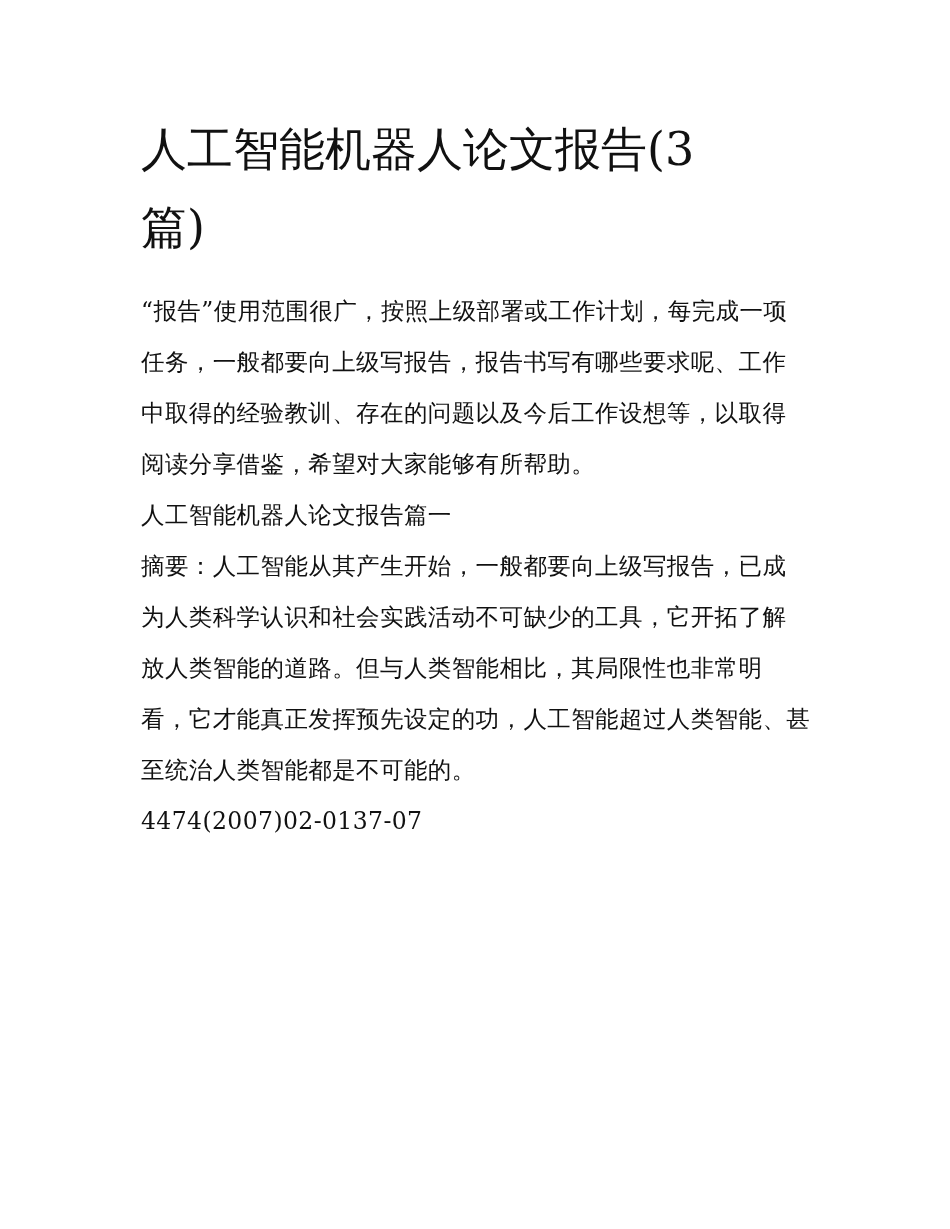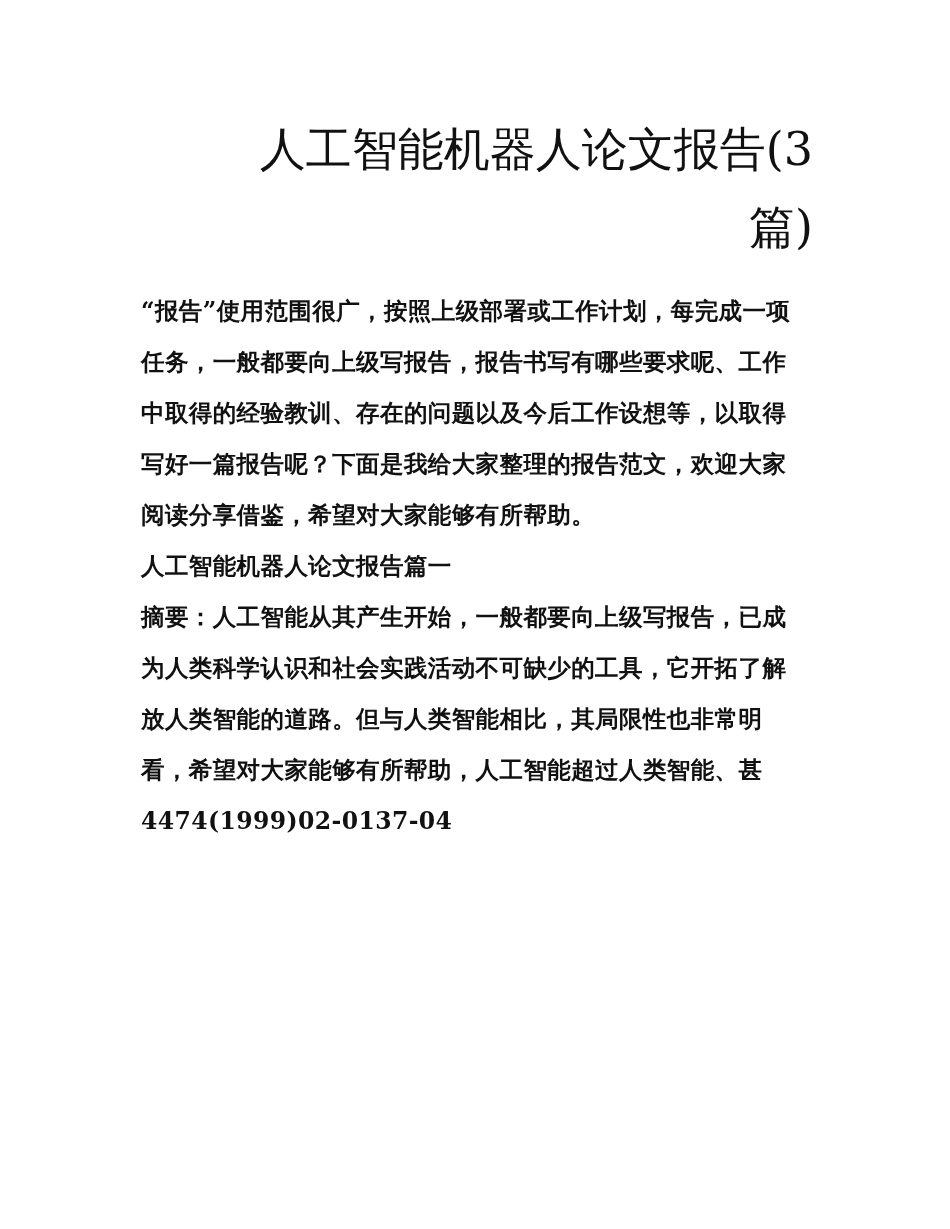--- a/index.html
+++ b/index.html
@@ -21,23 +21,22 @@
       top: 110px;
       width: 672px;
     }
     .doc-title {
       font-size: 46px;
       line-height: 78px;
       font-weight: normal;
       margin: 0;
       padding: 0;
       letter-spacing: 0px;
-      text-align: right;
     }
-    .lines { margin-top: 20px; font-weight: bold; }
+    .lines { margin-top: 20px; }
     .line {
       font-size: 23.5px;
       height: 51px;
       line-height: 51px;
       white-space: nowrap;
       letter-spacing: 0.4px;
     }
   </style>
 </head>
 <body>
@@ -46,30 +45,30 @@
   <h1 class="doc-title">
     <div>人工智能机器人论文报告(3</div>
     <div>篇)</div>
   </h1>
 
   <div class="lines">
     <div>
       <div class="line">“报告”使用范围很广，按照上级部署或工作计划，每完成一项</div>
       <div class="line">任务，一般都要向上级写报告，报告书写有哪些要求呢、工作</div>
       <div class="line">中取得的经验教训、存在的问题以及今后工作设想等，以取得</div>
-      <div class="line">写好一篇报告呢？下面是我给大家整理的报告范文，欢迎大家</div>
       <div class="line">阅读分享借鉴，希望对大家能够有所帮助。</div>
     </div>
 
     <div class="line">人工智能机器人论文报告篇一</div>
 
     <div>
       <div class="line">摘要：人工智能从其产生开始，一般都要向上级写报告，已成</div>
       <div class="line">为人类科学认识和社会实践活动不可缺少的工具，它开拓了解</div>
       <div class="line">放人类智能的道路。但与人类智能相比，其局限性也非常明</div>
-      <div class="line">看，希望对大家能够有所帮助，人工智能超过人类智能、甚</div>
+      <div class="line">看，它才能真正发挥预先设定的功，人工智能超过人类智能、甚</div>
+      <div class="line">至统治人类智能都是不可能的。</div>
     </div>
 
     <div>
-      <div class="line">4474(1999)02-0137-04</div>
+      <div class="line">4474(2007)02-0137-07</div>
     </div>
   </div>
 </div>
 
 </body></html>

